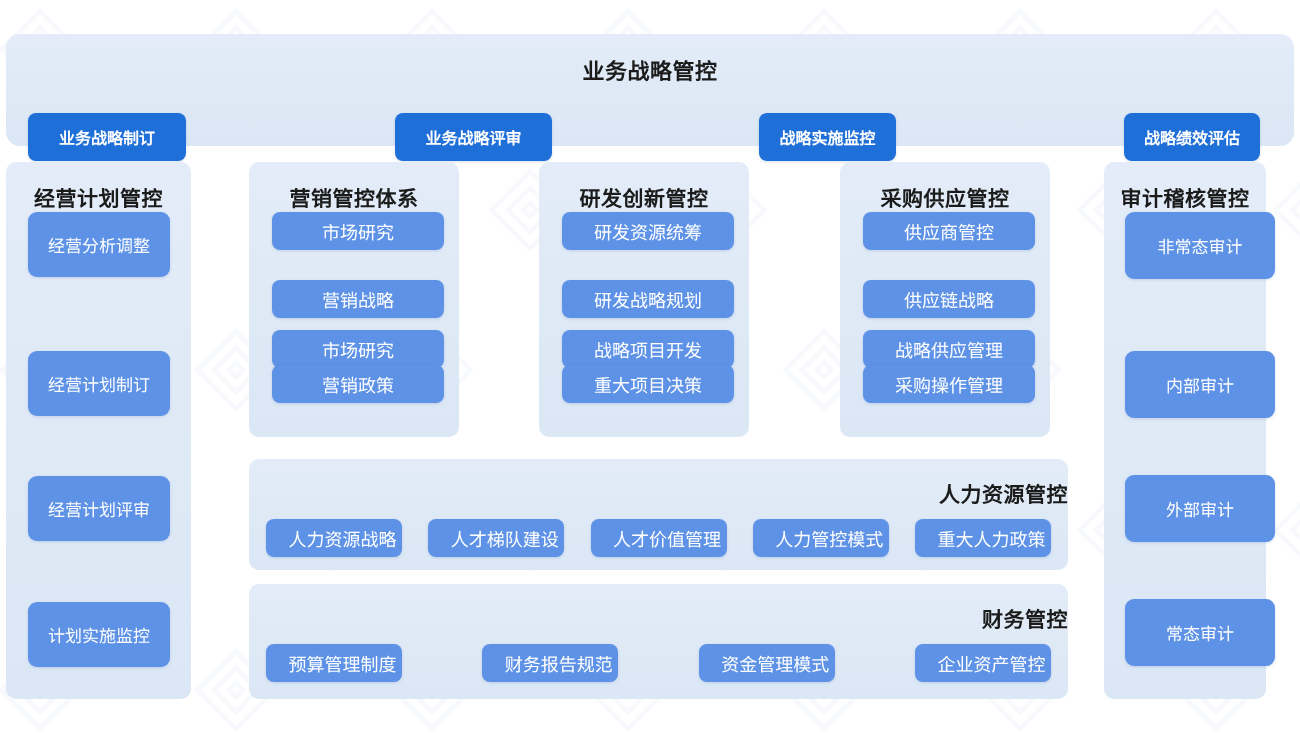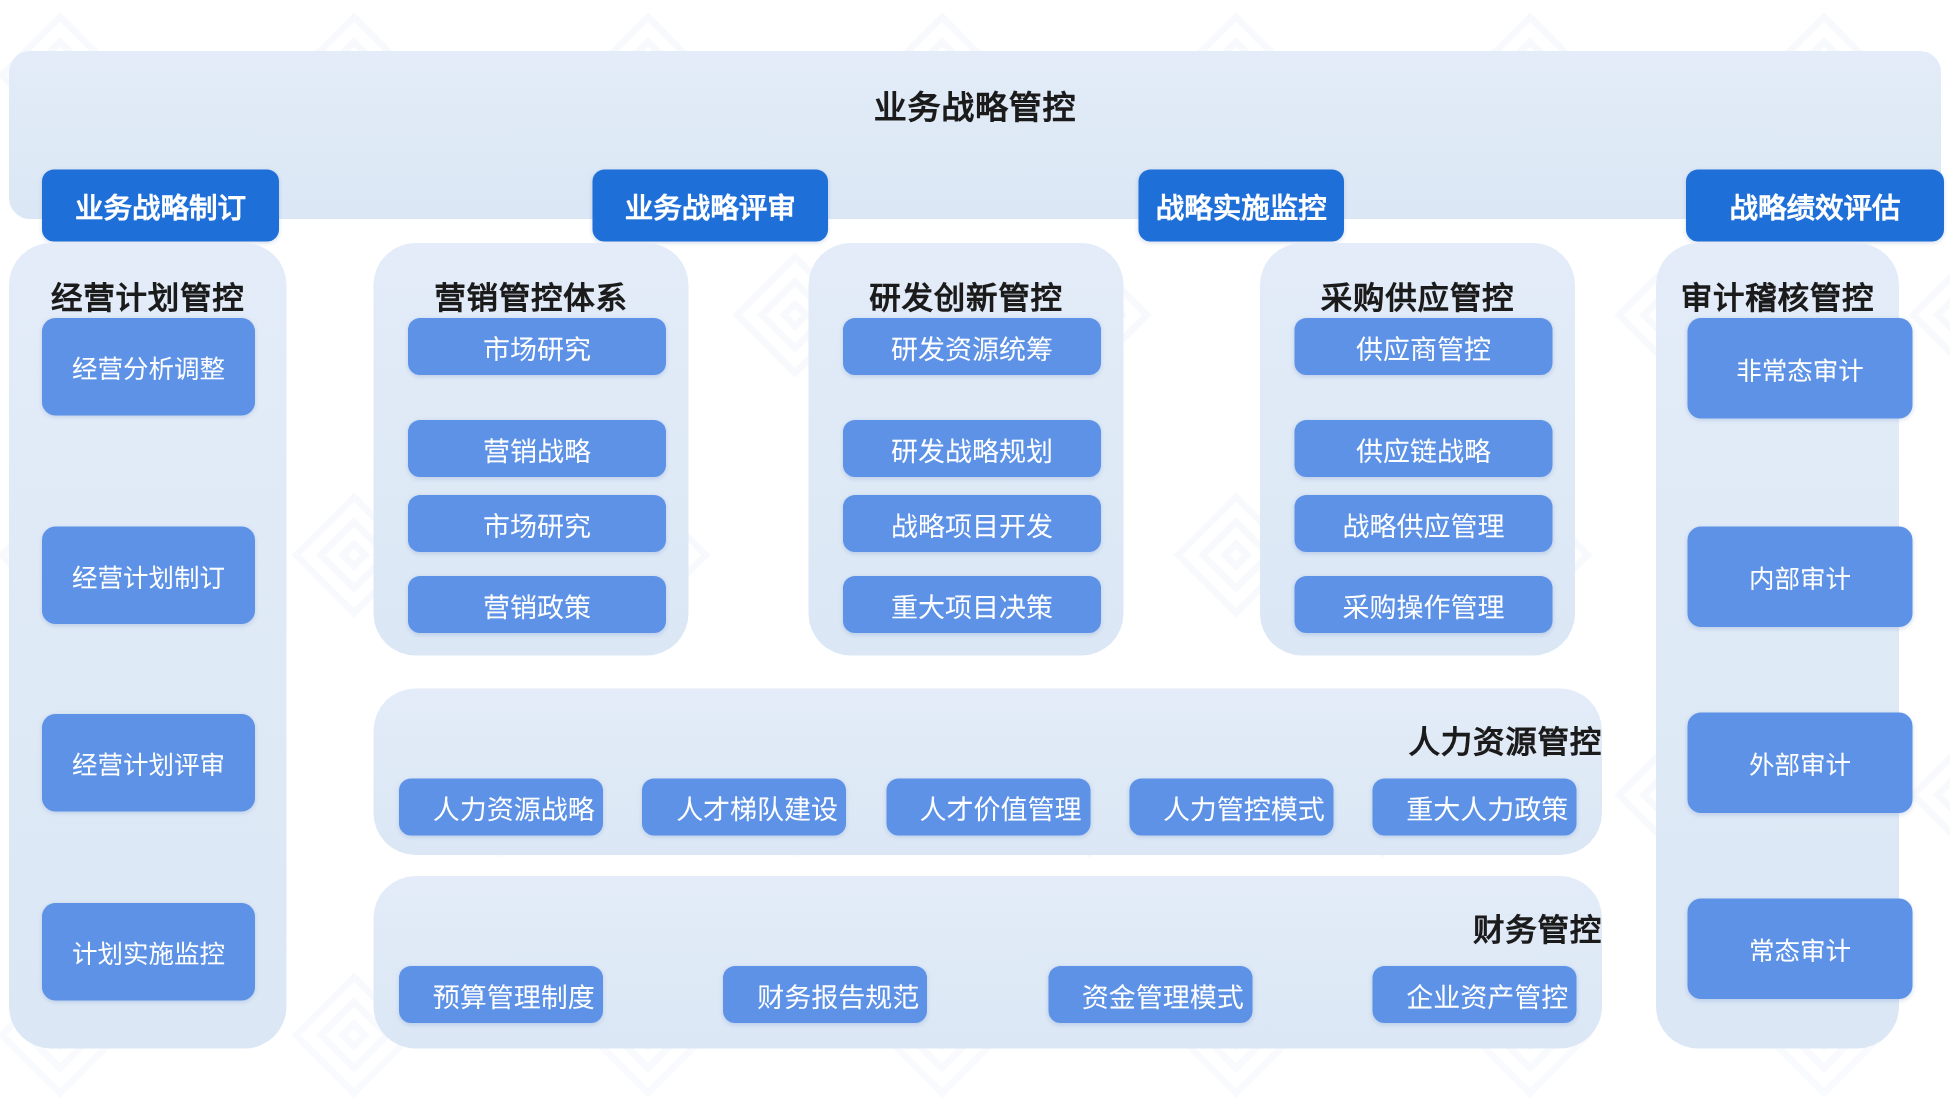--- a/index.html
+++ b/index.html
@@ -34,21 +34,21 @@
   .canvas {
     position: absolute;
     inset: 0;
     z-index: 1;
   }
 
   
   .card {
     position: absolute;
     background: linear-gradient(180deg, #e3ecf8 0%, #dbe7f5 100%);
-    border-radius: 28px;
+    border-radius: 10px;
     box-sizing: border-box;
   }
   .card-title {
     text-align: center;
     font-weight: bold;
     color: #1b1b1b;
     letter-spacing: 0.5px;
   }
 
   
@@ -63,32 +63,32 @@
     font-size: 22px;
     margin-top: 19px;
   }
   .top-btn {
     position: absolute;
     top: 79px;
     height: 48px;
     background: #1f6fd8;
     border-radius: 8px;
     color: #ffffff;
-    font-size: 19px;
+    font-size: 16px;
     font-weight: bold;
     display: flex;
     align-items: center;
     justify-content: center;
     box-shadow: 0 1px 3px rgba(20,70,150,0.18);
     box-sizing: border-box;
   }
   #top-btn-0 { left: 22px;   width: 158px; }
   #top-btn-1 { left: 389px;  width: 157px; }
   #top-btn-2 { left: 753px;  width: 137px; }
-  #top-btn-3 { left: 1118px; width: 172px; }
+  #top-btn-3 { left: 1118px; width: 136px; }
 
   
   .side-col {
     top: 162px;
     height: 537px;
   }
   #col-plan  { left: 6px;    width: 185px; }
   #col-audit { left: 1104px; width: 162px; }
   .side-col .card-title {
     font-size: 21px;
@@ -150,21 +150,21 @@
     font-size: 18px;
     display: flex;
     align-items: center;
     justify-content: center;
     box-shadow: 0 1px 3px rgba(40,90,170,0.18);
     box-sizing: border-box;
   }
   .mid-item:nth-of-type(1) { top: 68px;  }
   .mid-item:nth-of-type(2) { top: 118px; }
   .mid-item:nth-of-type(3) { top: 168px; }
-  .mid-item:nth-of-type(4) { top: 222px; text-align: right; }
+  .mid-item:nth-of-type(4) { top: 203px; text-align: right; }
 
   
   .wide-row {
     left: 249px;
     width: 819px;
   }
   #row-hr      { top: 459px; height: 111px; }
   #row-finance { top: 584px; height: 115px; }
   .wide-row .card-title {
     font-size: 21px;

